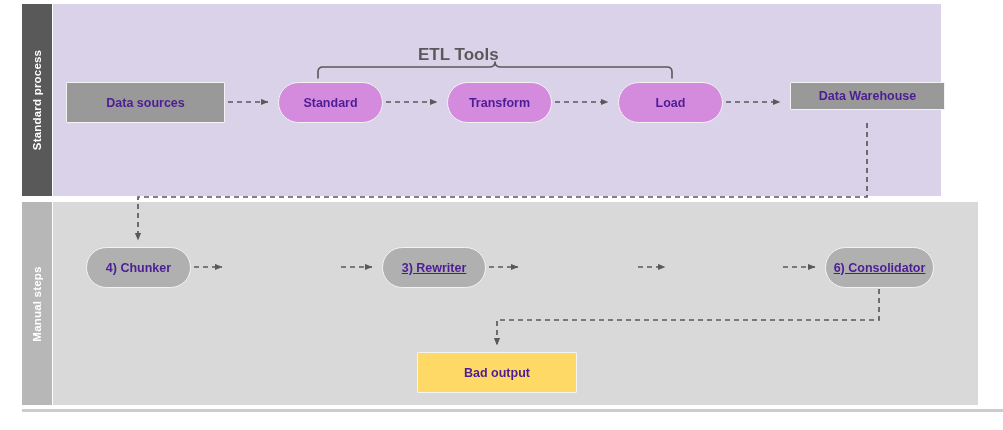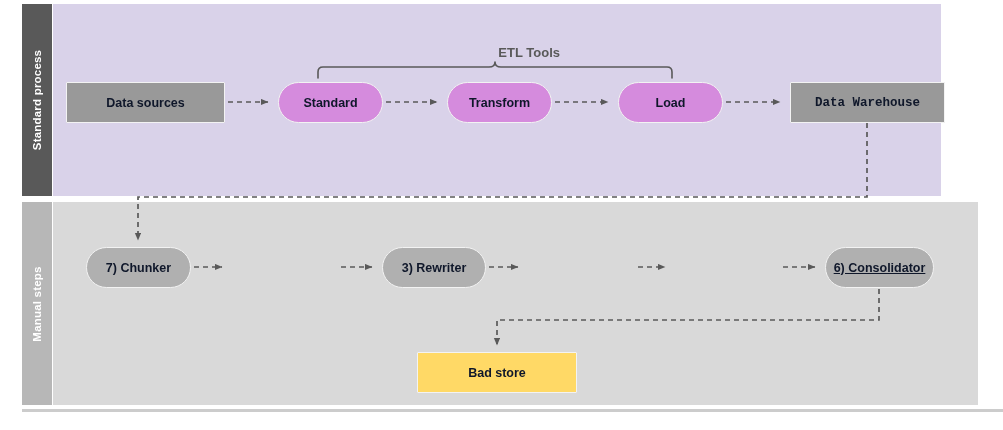--- a/index.html
+++ b/index.html
@@ -16,46 +16,46 @@
   #lane-top-head{left:22px;top:4px;width:30px;height:192px;background:#595959;}
   #lane-top-body{left:53px;top:4px;width:888px;height:192px;background:#D9D2E9;}
   #lane-bot-head{left:22px;top:202px;width:30px;height:203px;background:#B7B7B7;}
   #lane-bot-body{left:53px;top:202px;width:925px;height:203px;background:#D9D9D9;}
 
   
   #footer-rule{position:absolute;left:22px;top:409px;width:981px;height:3px;background:#CCCCCC;}
 
   
   .node{position:absolute;display:flex;align-items:center;justify-content:center;
-        text-align:center;color:#0f172a;font-weight:bold;font-size:12.5px;
+        text-align:center;color:#4c1d95;font-weight:bold;font-size:12.5px;
         line-height:14px;box-sizing:border-box;border:1.6px solid #F3F3F3;}
   .rect{border-radius:1px;}
   .pill{border-radius:22px;}
   .gray{background:#999999;}
   .pink{background:#D58BDD;}
   .gray2{background:#B0B0B0;}
   .yellow{background:#FFD966;}
 
   #n-datasources{left:66px;top:82px;width:159px;height:41px;}
   #n-extract   {left:278px;top:82px;width:105px;height:41px;}
   #n-transform {left:447px;top:82px;width:105px;height:41px;}
   #n-load      {left:618px;top:82px;width:105px;height:41px;}
-  #n-warehouse {left:790px;top:82px;width:155px;height:41px;font-family:Liberation Mono, monospace;}
+  #n-warehouse {left:790px;top:82px;width:155px;height:28px;}
 
   #n-chunker      {left:86px;top:247px;width:105px;height:41px;}
   #n-vectorstore  {left:232px;top:247px;width:106px;height:41px;}
-  #n-rewriter     {left:382px;top:247px;width:104px;height:41px;}
+  #n-rewriter     {left:382px;top:247px;width:104px;height:41px;text-decoration:underline;}
   #n-retriever    {left:528px;top:247px;width:107px;height:41px;}
   #n-reranker     {left:675px;top:247px;width:105px;height:41px;}
   #n-consolidator {left:825px;top:247px;width:109px;height:41px;text-decoration:underline;}
   #n-badoutput    {left:417px;top:352px;width:160px;height:41px;}
 
   
-  #lbl-etl{position:absolute;left:400px;top:45px;width:160px;text-align:right;
-           color:#595959;font-size:13px;font-weight:bold;}
+  #lbl-etl{position:absolute;left:418px;top:45px;width:160px;text-align:left;
+           color:#595959;font-size:17px;font-weight:bold;}
 
   
   #wires{position:absolute;left:0;top:0;width:1003px;height:430px;
          pointer-events:none;}
 </style>
 </head>
 <body>
 
 <div id="canvas">
 
@@ -104,26 +104,26 @@
     <span>Transform</span>
   </div>
   <div class="node pill pink" id="n-load">
     <span>Load</span>
   </div>
   <div class="node rect gray" id="n-warehouse">
     <span>Data Warehouse</span>
   </div>
 
   <div class="node pill gray2" id="n-chunker">
-    <span>7) Chunker</span>
+    <span>4) Chunker</span>
   </div>
   <div class="node pill gray2" id="n-rewriter">
     <span>3) Rewriter</span>
   </div>
   <div class="node pill gray2" id="n-consolidator">
     <span>6) Consolidator</span>
   </div>
   <div class="node rect yellow" id="n-badoutput">
-    <span>Bad store</span>
+    <span>Bad output</span>
   </div>
 
   <div id="footer-rule"></div>
 </div>
 
 </body></html>

